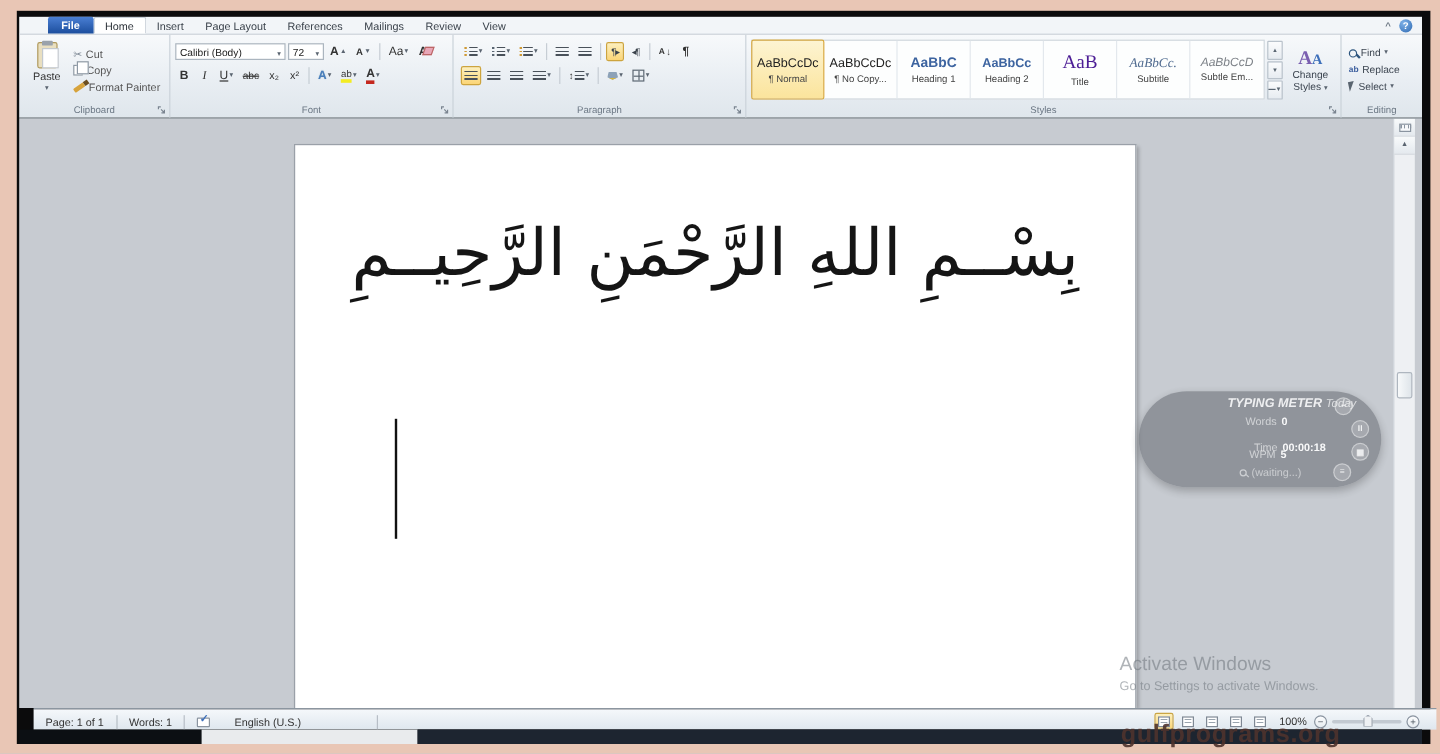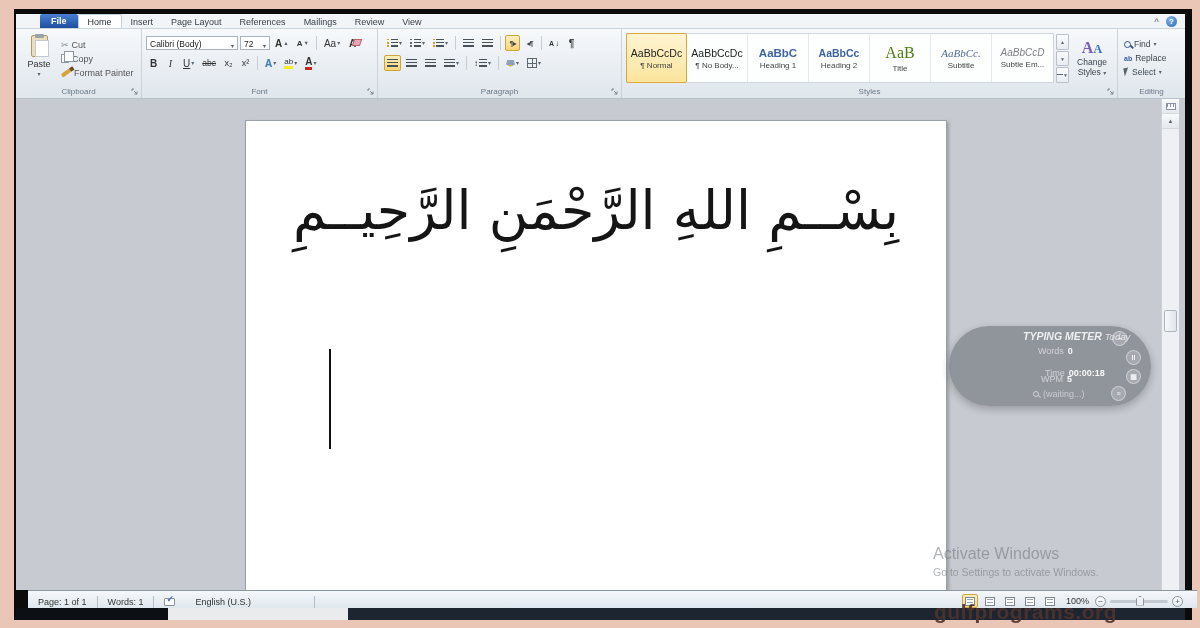--- a/index.html
+++ b/index.html
@@ -53,21 +53,21 @@
 .icgrid{width:10px;height:10px;border:1px solid #5d6873;background:linear-gradient(#5d6873,#5d6873) center/100% 1px no-repeat,linear-gradient(#5d6873,#5d6873) center/1px 100% no-repeat}
 .icbkt{width:9px;height:7px;background:#8Da2b8;clip-path:polygon(15% 0,85% 0,100% 70%,50% 100%,0 70%);border-bottom:2px solid #d7b43c}
 .dirg{font-size:8px;letter-spacing:-1px;color:#39414a}
 
 .sg{display:flex;align-items:stretch;background:#fdfefe;border:1px solid #cfd6dc;height:50px;margin-top:1px}
 .si{width:61px;display:flex;flex-direction:column;align-items:center;justify-content:center;border-right:1px solid #e3e8ed;gap:2px;background:transparent}
 .si .nm{font-size:8px;color:#444;white-space:nowrap}
 .si.on{background:linear-gradient(#fdf4d2,#fbe49c);border:1px solid #d9a93c;margin:-1px 0 -1px -1px;border-radius:2px}
 .s-n{font-size:10.5px;color:#222}
 .s-h{font-size:11.5px;color:#3d64a0;font-weight:bold}
-.s-t{font-size:16px;color:#4d7c0f;font-family:"Liberation Serif",serif}
+.s-t{font-size:16px;color:#4c1d95;font-family:"Liberation Serif",serif}
 .s-st{font-size:11px;color:#4f6a8f;font-style:italic;font-family:"Liberation Serif",serif}
 .s-se{font-size:10px;color:#7d8288;font-style:italic}
 .scol{display:flex;flex-direction:column;width:13px;margin:2px 2px;gap:1px}
 .sbtn{flex:1;border:1px solid #b9c2cb;background:linear-gradient(#fbfcfd,#e7ecf1);font-size:5px;color:#5a6672;display:flex;align-items:center;justify-content:center;border-radius:1px}
 .sbtn.more i{display:block;width:6px;border-top:1px solid #5a6672;margin-bottom:1px}
 .cs{display:flex;flex-direction:column;align-items:center;justify-content:center;width:50px;font-size:8.5px;color:#3c4550;gap:1px;text-align:center;line-height:9px}
 .csA{font-family:"Liberation Serif",serif;font-weight:bold;font-size:16px;line-height:15px}
 .csA .a1{color:#7a5fb0}.csA .a2{color:#3d6fba;font-size:12px}
 
 .ed{display:flex;flex-direction:column;justify-content:center;gap:4px;padding:2px 5px 13px 6px;font-size:8.5px;color:#3c4550}
@@ -307,21 +307,21 @@
     </div>
 
     <div class="grp" style="width:496px;display:flex">
       <div class="sg">
         <div class="si on">
             <span class="s-n">AaBbCcDc</span>
             <span class="nm">¶ Normal</span>
           </div>
         <div class="si">
             <span class="s-n">AaBbCcDc</span>
-            <span class="nm">¶ No Body...</span>
+            <span class="nm">¶ No Copy...</span>
           </div>
         <div class="si">
             <span class="s-h">AaBbC</span>
             <span class="nm">Heading 1</span>
           </div>
         <div class="si">
             <span class="s-h" style="font-size:10.5px">AaBbCc</span>
             <span class="nm">Heading 2</span>
           </div>
         <div class="si">

